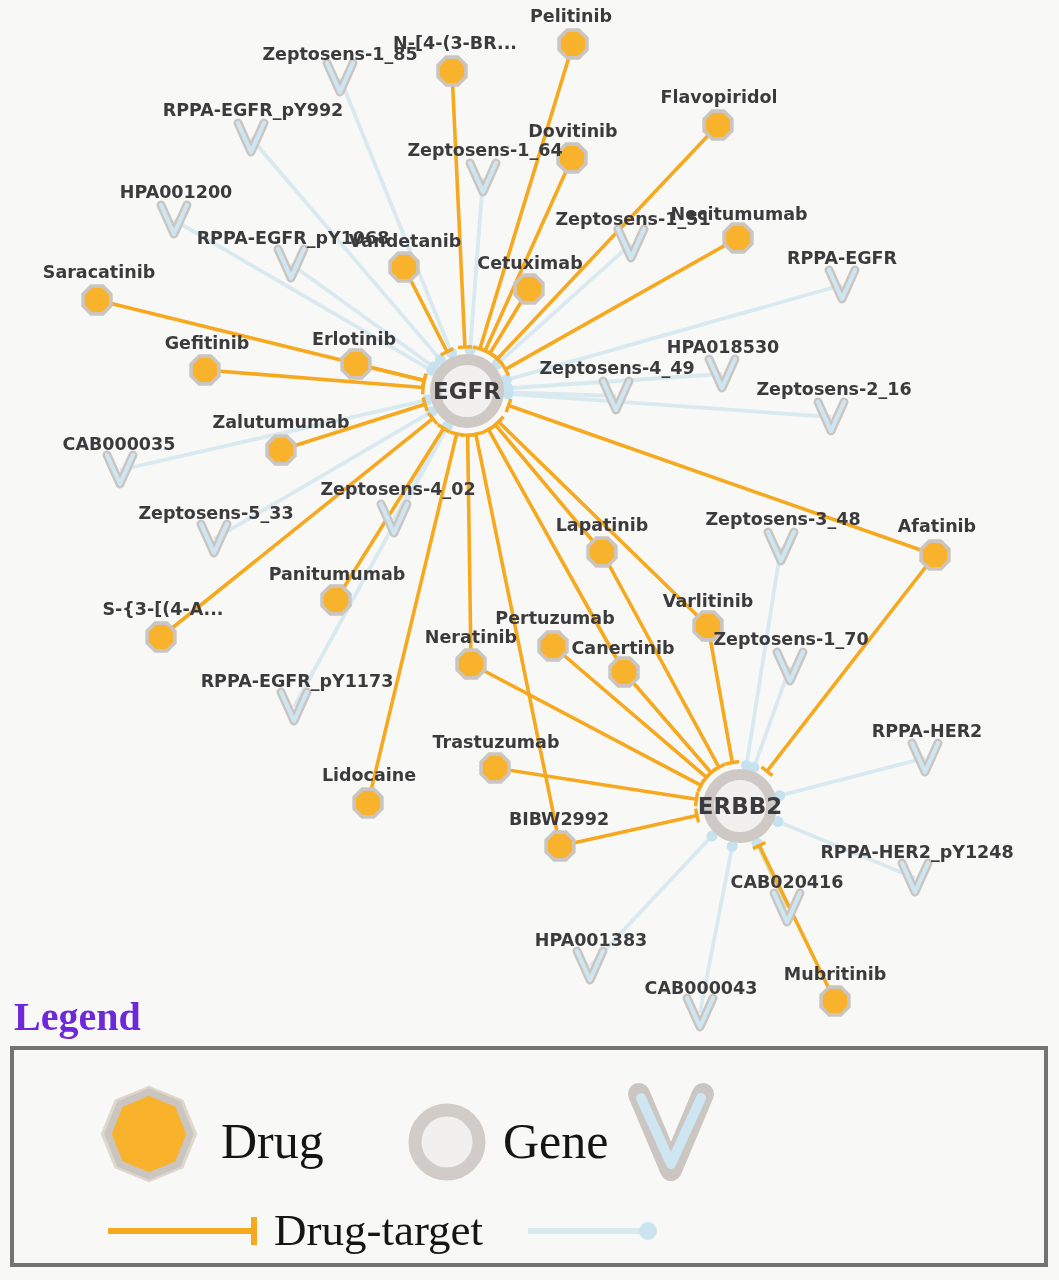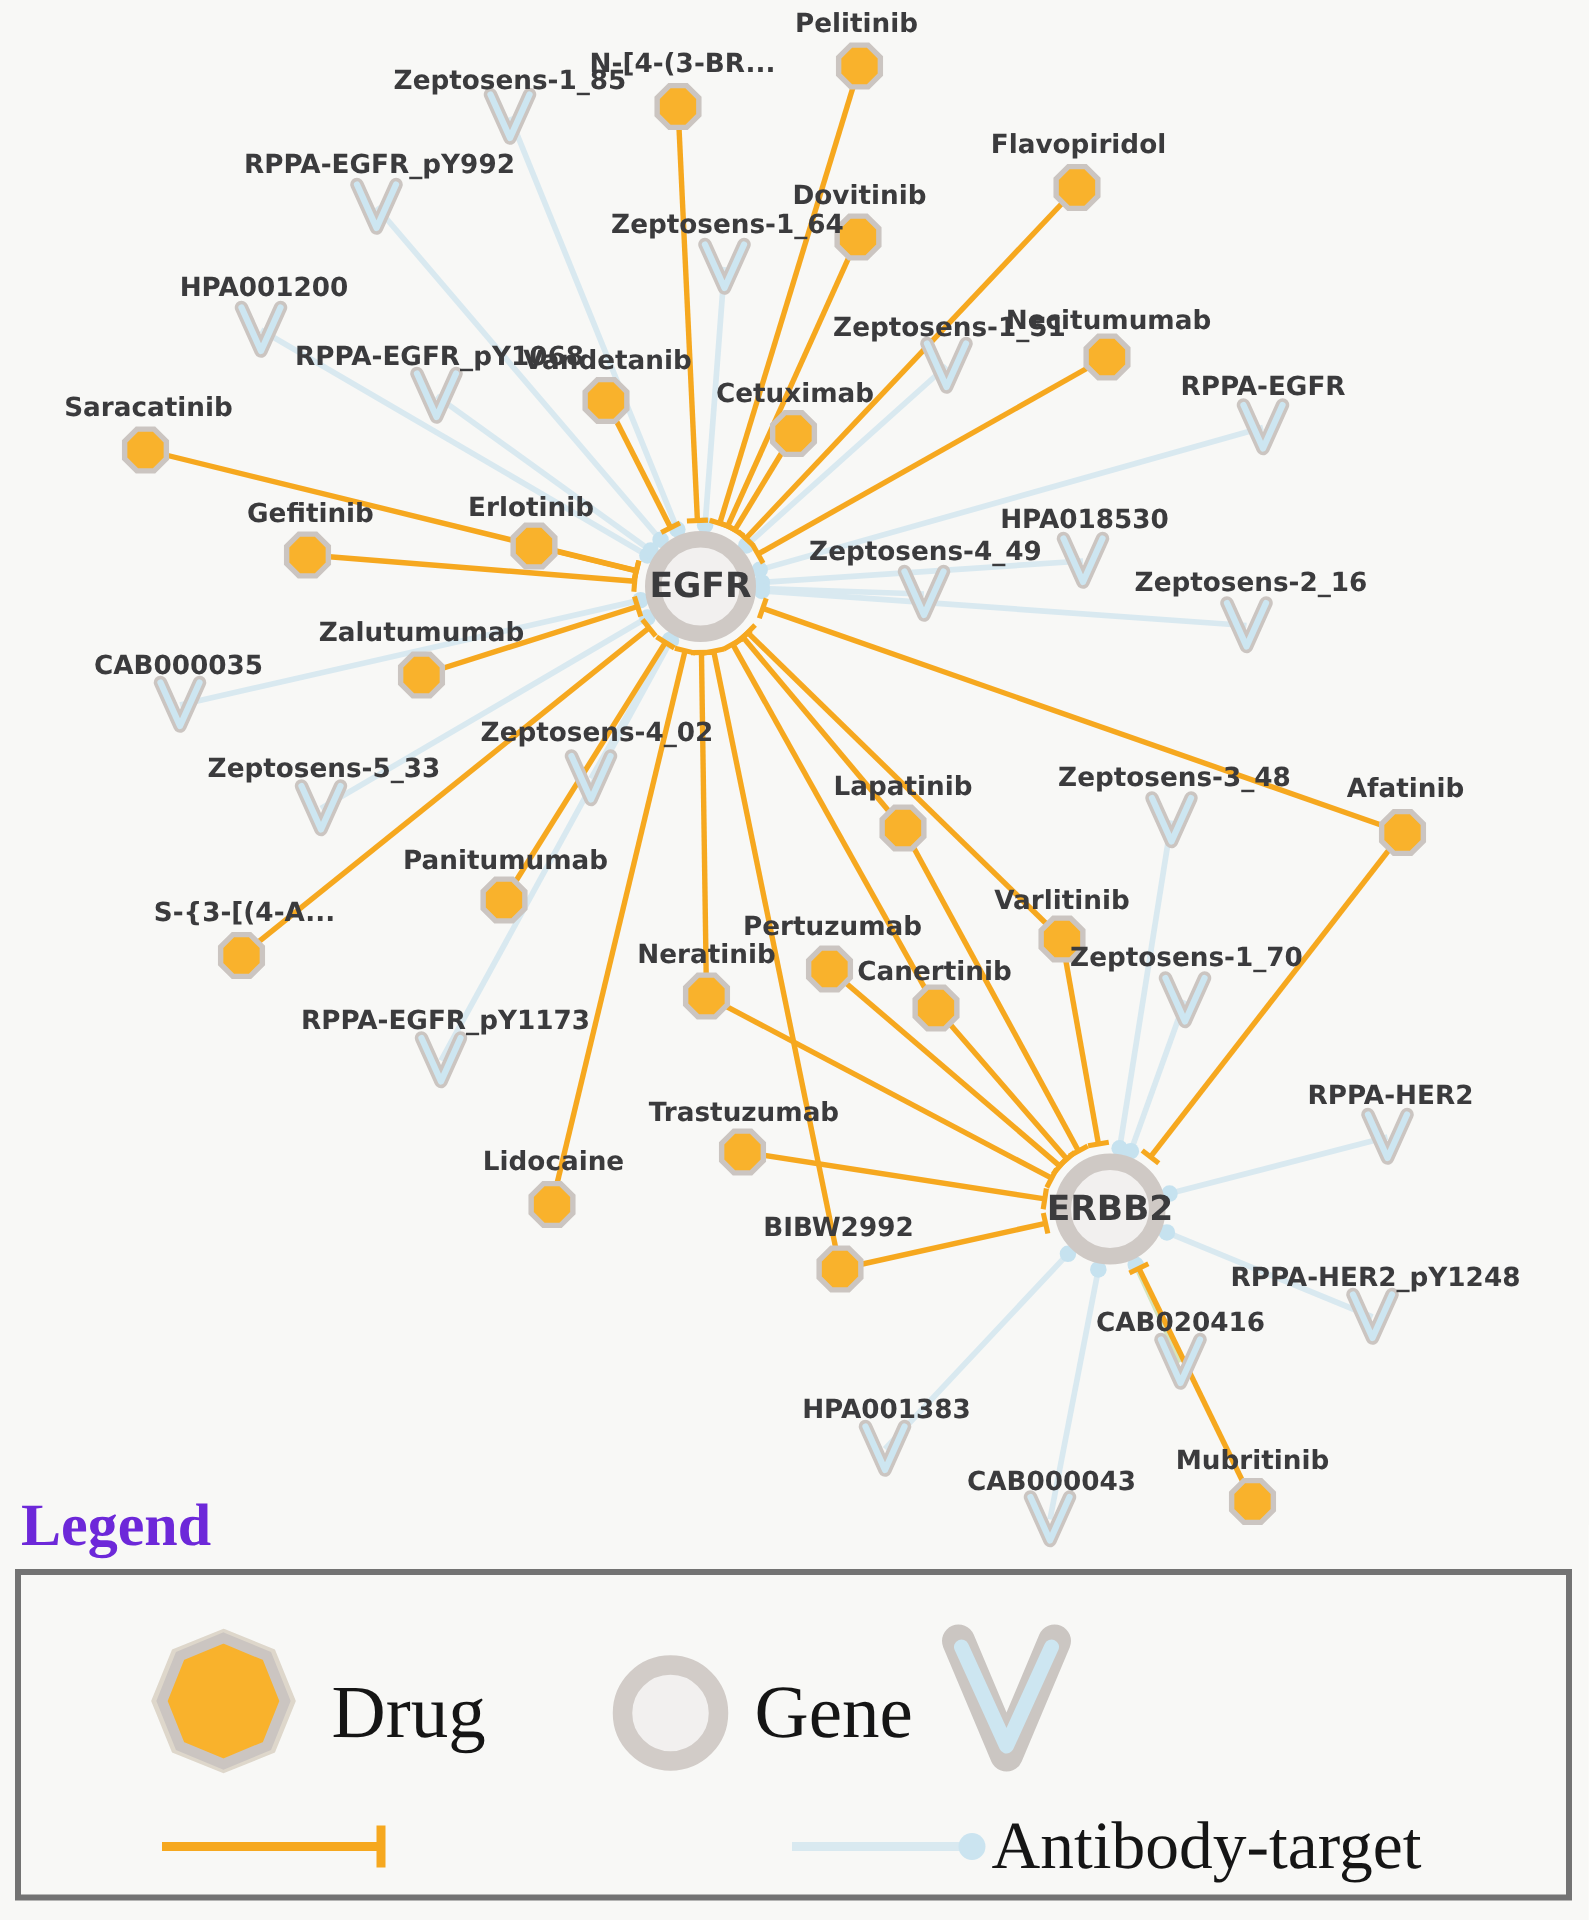--- a/index.html
+++ b/index.html
@@ -260,20 +260,20 @@
 
     <svg class="lg-swatch" style="left:607px;top:28px;" width="100" height="112">
       <path d="M 18 16 L 50 92 L 82 16" fill="none" stroke="#cbc6c2" stroke-width="22" stroke-linecap="round" stroke-linejoin="round"></path>
       <path d="M 20 20 L 50 86 L 80 20" fill="none" stroke="#cde6f1" stroke-width="10" stroke-linecap="round" stroke-linejoin="round"></path>
     </svg>
 
     <svg class="lg-swatch" style="left:92px;top:164px;" width="160" height="34">
       <line x1="2" y1="17" x2="148" y2="17" stroke="#f6a81f" stroke-width="6"></line>
       <line x1="148" y1="3" x2="148" y2="31" stroke="#f6a81f" stroke-width="6"></line>
     </svg>
+    <div class="lg-item lg-mid" style="left:260px;top:158px;">Drug-target</div>
 
     <svg class="lg-swatch" style="left:512px;top:164px;" width="150" height="34">
       <line x1="2" y1="17" x2="120" y2="17" stroke="#d9e9f0" stroke-width="6"></line>
       <circle cx="122" cy="17" r="9" fill="#cbe4f0"></circle>
     </svg>
-    <div class="lg-item lg-mid" style="left:647px;top:158px;">Antibody-target</div>
   </div>
 </div>
 
 </body></html>

